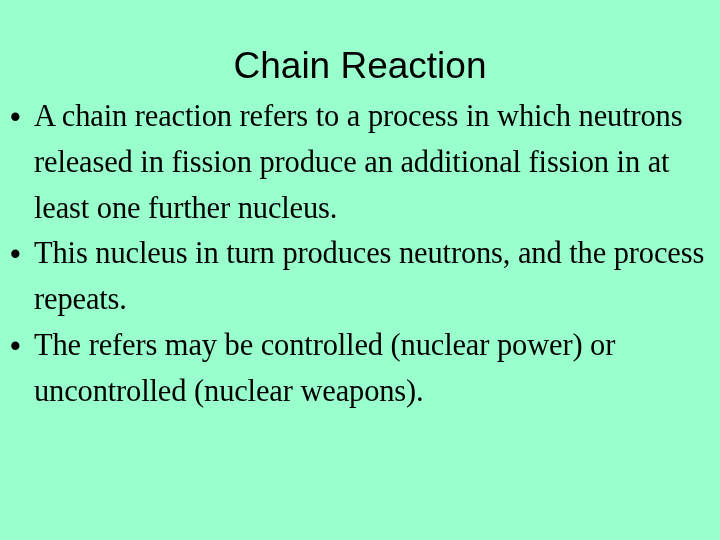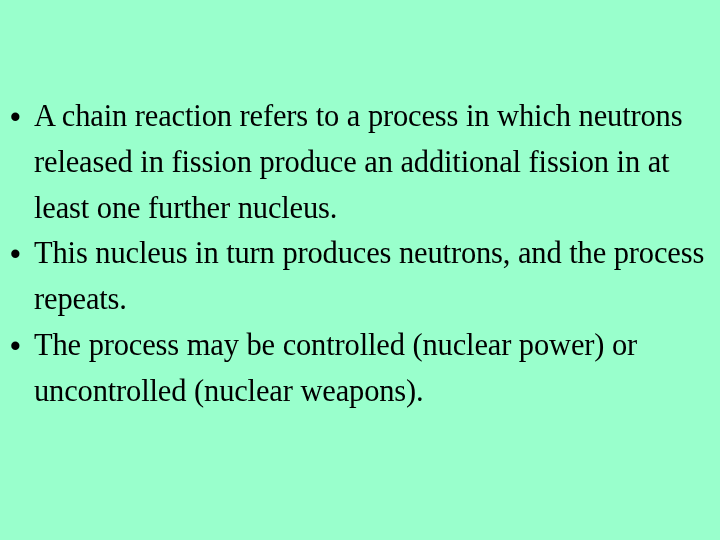--- a/index.html
+++ b/index.html
@@ -65,32 +65,33 @@
   .bullet-text {
     display: block;
     font-family: Liberation Serif, serif;
   }
 </style>
 </head>
 <body style="background: rgb(153, 255, 204);">
 
 <div class="slide" style="background: rgb(153, 255, 204); color: rgb(0, 0, 0);">
 
+  <div class="slide-title">Chain Reaction</div>
 
   <div class="slide-body">
 
     <div class="bullet-item">
       <span class="bullet-marker">•</span>
       <span class="bullet-text">A chain reaction refers to a process in which neutrons released in fission produce an additional fission in at least one further nucleus.</span>
     </div>
 
     <div class="bullet-item">
       <span class="bullet-marker">•</span>
       <span class="bullet-text">This nucleus in turn produces neutrons, and the process repeats.</span>
     </div>
 
     <div class="bullet-item">
       <span class="bullet-marker">•</span>
-      <span class="bullet-text">The process may be controlled (nuclear power) or uncontrolled (nuclear weapons).</span>
+      <span class="bullet-text">The refers may be controlled (nuclear power) or uncontrolled (nuclear weapons).</span>
     </div>
 
   </div>
 </div>
 
 </body></html>

